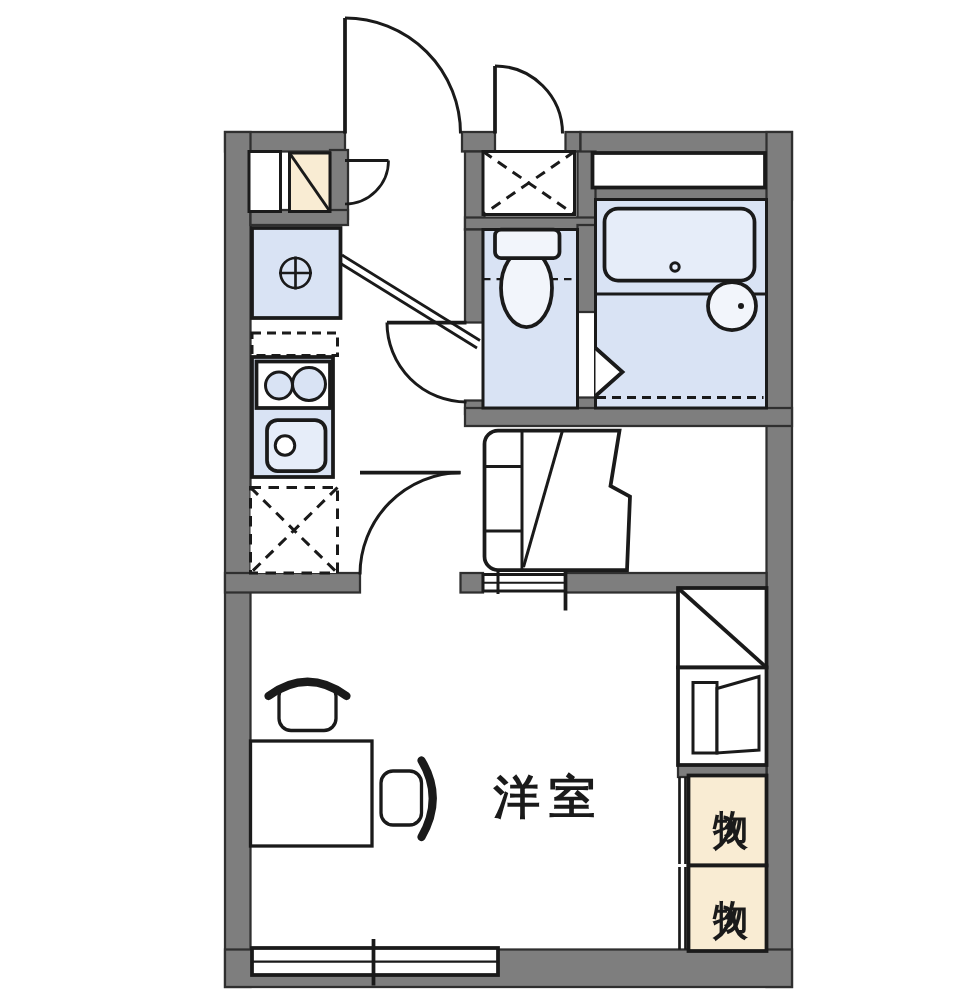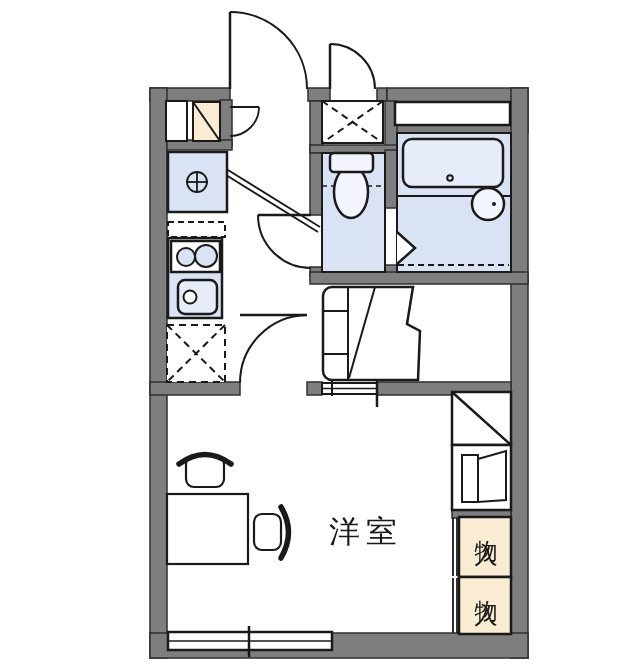--- a/index.html
+++ b/index.html
@@ -16,21 +16,21 @@
     position:relative;
     width:640px;height:670px;
     background:#ffffff;
     font-family:"DejaVu Sans","Liberation Sans",sans-serif;
     overflow:hidden;
   }
   #plan svg{position:absolute;left:0;top:0;}
   .label{
     position:absolute;
     color:var(--line);
-    font-weight:400;
+    font-weight:700;
   }
   .room-label{
     font-size:31px;
     letter-spacing:6px;
     white-space:nowrap;
   }
   .v-label{
     font-size:23px;
     line-height:1.15;
     writing-mode:vertical-rl;

